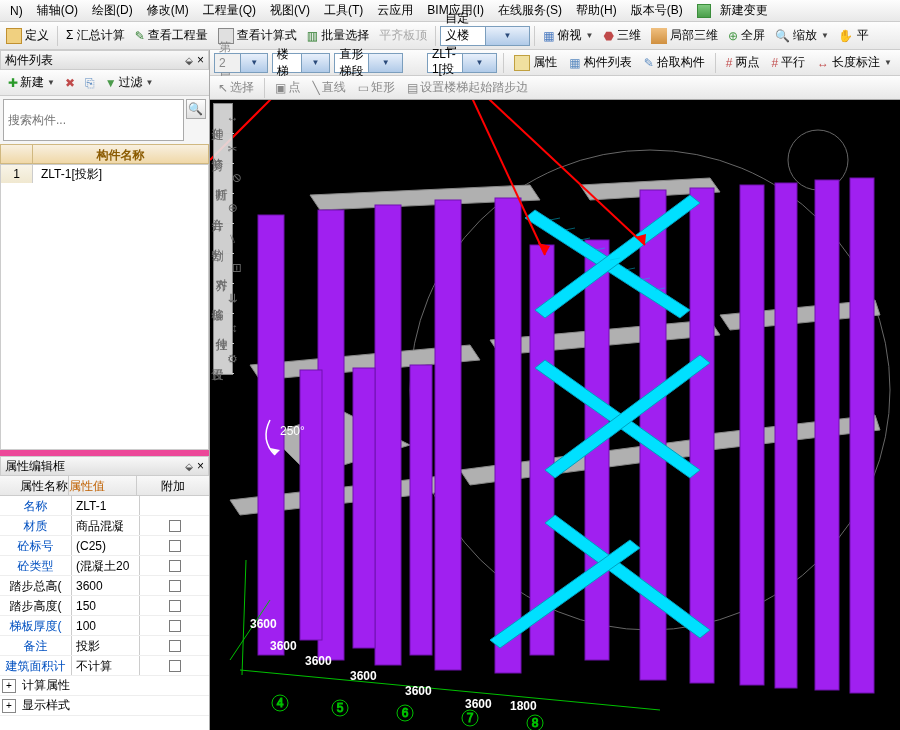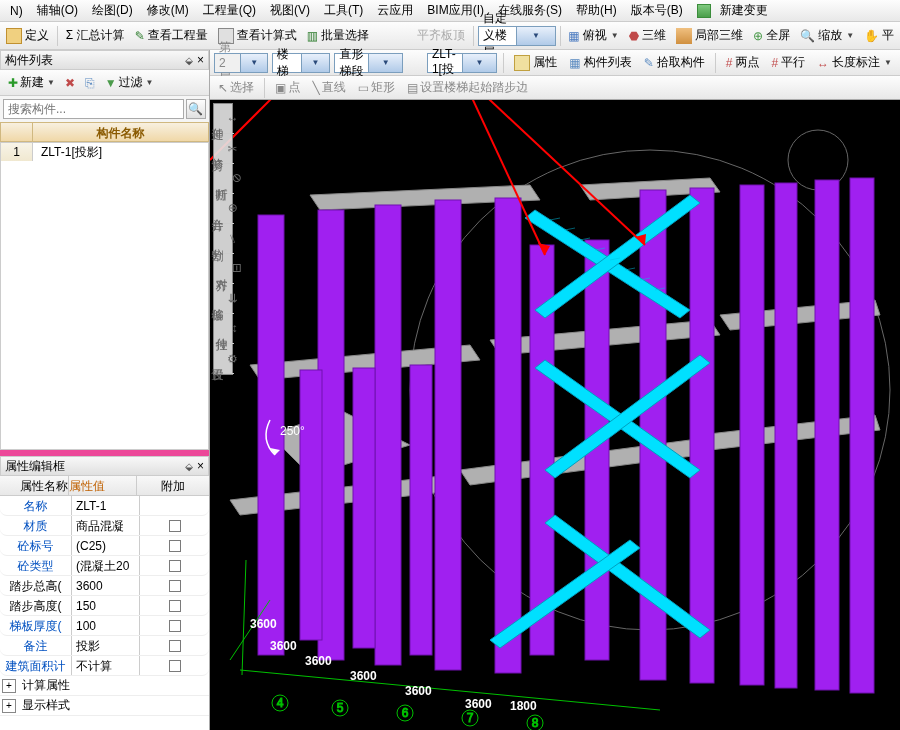--- a/index.html
+++ b/index.html
@@ -30,39 +30,39 @@
     .tb4-btn { display: flex; align-items: center; gap: 2px; padding: 1px 4px; color: #888; }
     
     
     .left-panel { position: absolute; left: 0; top: 50px; width: 210px; bottom: 0; background: #f5f5f5; border-right: 1px solid #aaa; display: flex; flex-direction: column; }
     .panel-title { background: linear-gradient(#f8f8f8,#e0e0e0); border: 1px solid #ccc; height: 20px; display: flex; align-items: center; padding: 0 4px; }
     .panel-title .pin { margin-left: auto; font-size: 10px; color: #555; cursor: pointer; }
     .panel-title .close { margin-left: 4px; cursor: pointer; }
     .panel-tools { background: linear-gradient(#fdfdfd,#e8e8e8); height: 26px; display: flex; align-items: center; gap: 2px; padding: 0 4px; border-bottom: 1px solid #ccc; }
     .pt-btn { display: flex; align-items: center; gap: 2px; padding: 2px 4px; }
     .search-row { display: flex; padding: 3px; gap: 2px; background: #f5f5f5; }
-    .search-input { flex: 1; border: 1px solid #aaa; padding: 2px 4px; background: #fff; color: #888; }
+    .search-input { flex: 1; border: 1px solid #aaa; padding: 13px 4px; background: #fff; color: #888; }
     .search-btn { width: 20px; height: 20px; border: 1px solid #aaa; background: linear-gradient(#fdfdfd,#e0e0e0); display: flex; align-items: center; justify-content: center; }
     
     .grid-header { background: linear-gradient(#f8f0e0,#f0d8a8); height: 20px; display: flex; border: 1px solid #d0b880; color: #8a5a00; font-weight: bold; }
     .gh-num { width: 32px; border-right: 1px solid #d0b880; }
     .gh-name { flex: 1; text-align: center; line-height: 20px; }
     .grid-body { flex: 1; background: #fff; border: 1px solid #ccc; overflow: auto; }
     .grid-row { display: flex; height: 18px; }
     .gr-num { width: 32px; background: linear-gradient(#f8f4e8,#f0e8d0); border-right: 1px solid #ccc; text-align: center; line-height: 18px; }
     .gr-val { flex: 1; padding: 0 8px; line-height: 18px; }
     
     
     .prop-panel { height: 280px; border-top: 6px solid #ec4899; display: flex; flex-direction: column; }
     .prop-table { flex: 1; background: #fff; overflow: auto; }
     .prop-header { display: flex; background: linear-gradient(#f8f8f8,#e8e8e8); height: 20px; border-bottom: 1px solid #ccc; }
     .ph-name { width: 69px; border-right: 1px solid #ccc; text-align: right; line-height: 20px; }
     .ph-val { width: 68px; border-right: 1px solid #ccc; line-height: 20px; color: #c06000; }
     .ph-extra { flex: 1; text-align: center; line-height: 20px; }
-    .prop-row { display: flex; height: 20px; border-bottom: 1px solid #eee; border-radius: 7px; }
+    .prop-row { display: flex; height: 20px; border-bottom: 1px solid #eee; }
     .pr-name { width: 72px; border-right: 1px solid #ccc; padding: 0 4px; line-height: 20px; text-align: center; overflow: hidden; white-space: nowrap; }
     .pr-name.blue { color: #0050c0; }
     .pr-val { width: 68px; border-right: 1px solid #ccc; padding: 0 4px; line-height: 20px; overflow: hidden; white-space: nowrap; }
     .pr-chk { flex: 1; display: flex; align-items: center; justify-content: center; }
     .prop-exp-row { display: flex; height: 20px; border-bottom: 1px solid #eee; align-items: center; }
     .exp-btn { width: 14px; height: 14px; border: 1px solid #888; display: flex; align-items: center; justify-content: center; font-size: 10px; margin: 0 2px; background: #fff; }
     
     
     .viewport { position: absolute; left: 210px; top: 100px; right: 0; bottom: 0; background: #000; overflow: hidden; }
     .vp-left-tools { position: absolute; left: 3px; top: 3px; width: 20px; background: rgba(230,230,230,0.9); border: 1px solid #888; display: flex; flex-direction: column; }
@@ -112,21 +112,21 @@
       <span>查看工程量</span>
     </div>
   <div class="tb-btn">
       <span class="tb-ico" style="background:#e0e0e0;border:1px solid #888;"></span>
       <span>查看计算式</span>
     </div>
   <div class="tb-btn">
       <span style="color:#2a7a2a;">▥</span>
       <span>批量选择</span>
     </div>
-  <div class="tb-btn" style="color:#aaa;margin-left:38px;">
+  <div class="tb-btn" style="color:#aaa;">
       <span>平齐板顶</span>
     </div>
   <div class="tb-sep"></div>
   <div class="combo" style="width:90px;">
       <span>自定义楼层</span>
       <span class="cb-arrow">▼</span>
     </div>
   <div class="tb-sep"></div>
   <div class="tb-btn">
       <span style="color:#4a7ac0;">▦</span>

